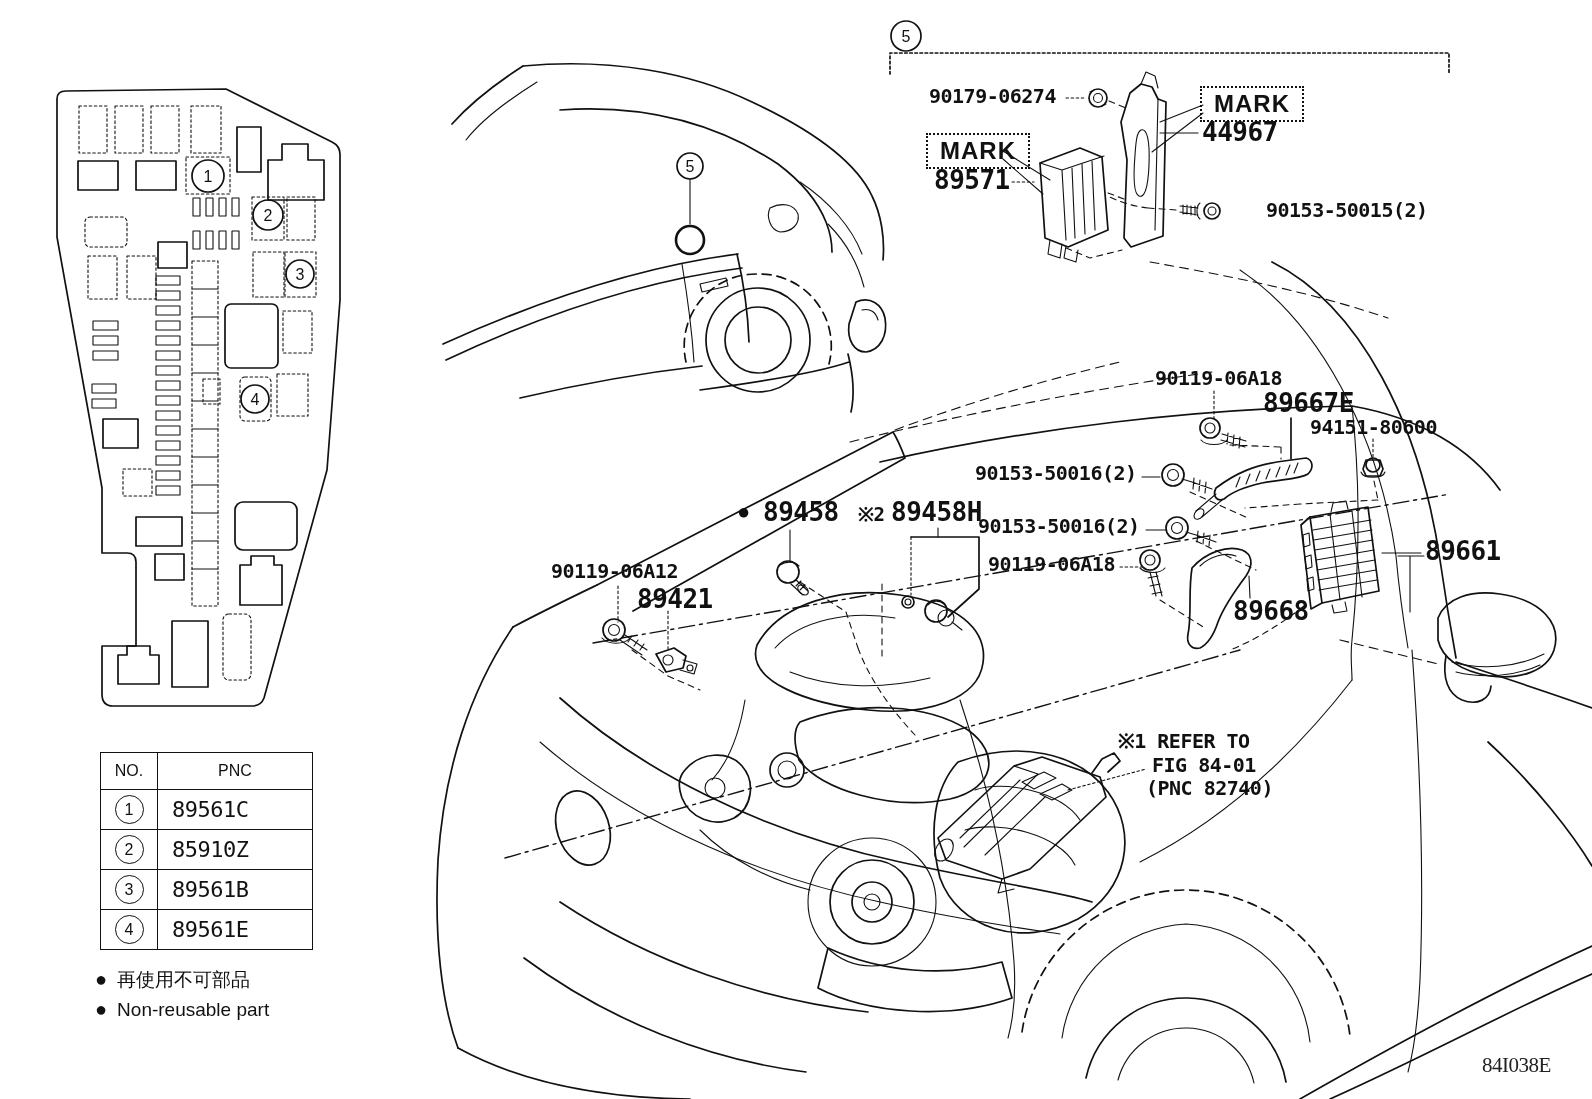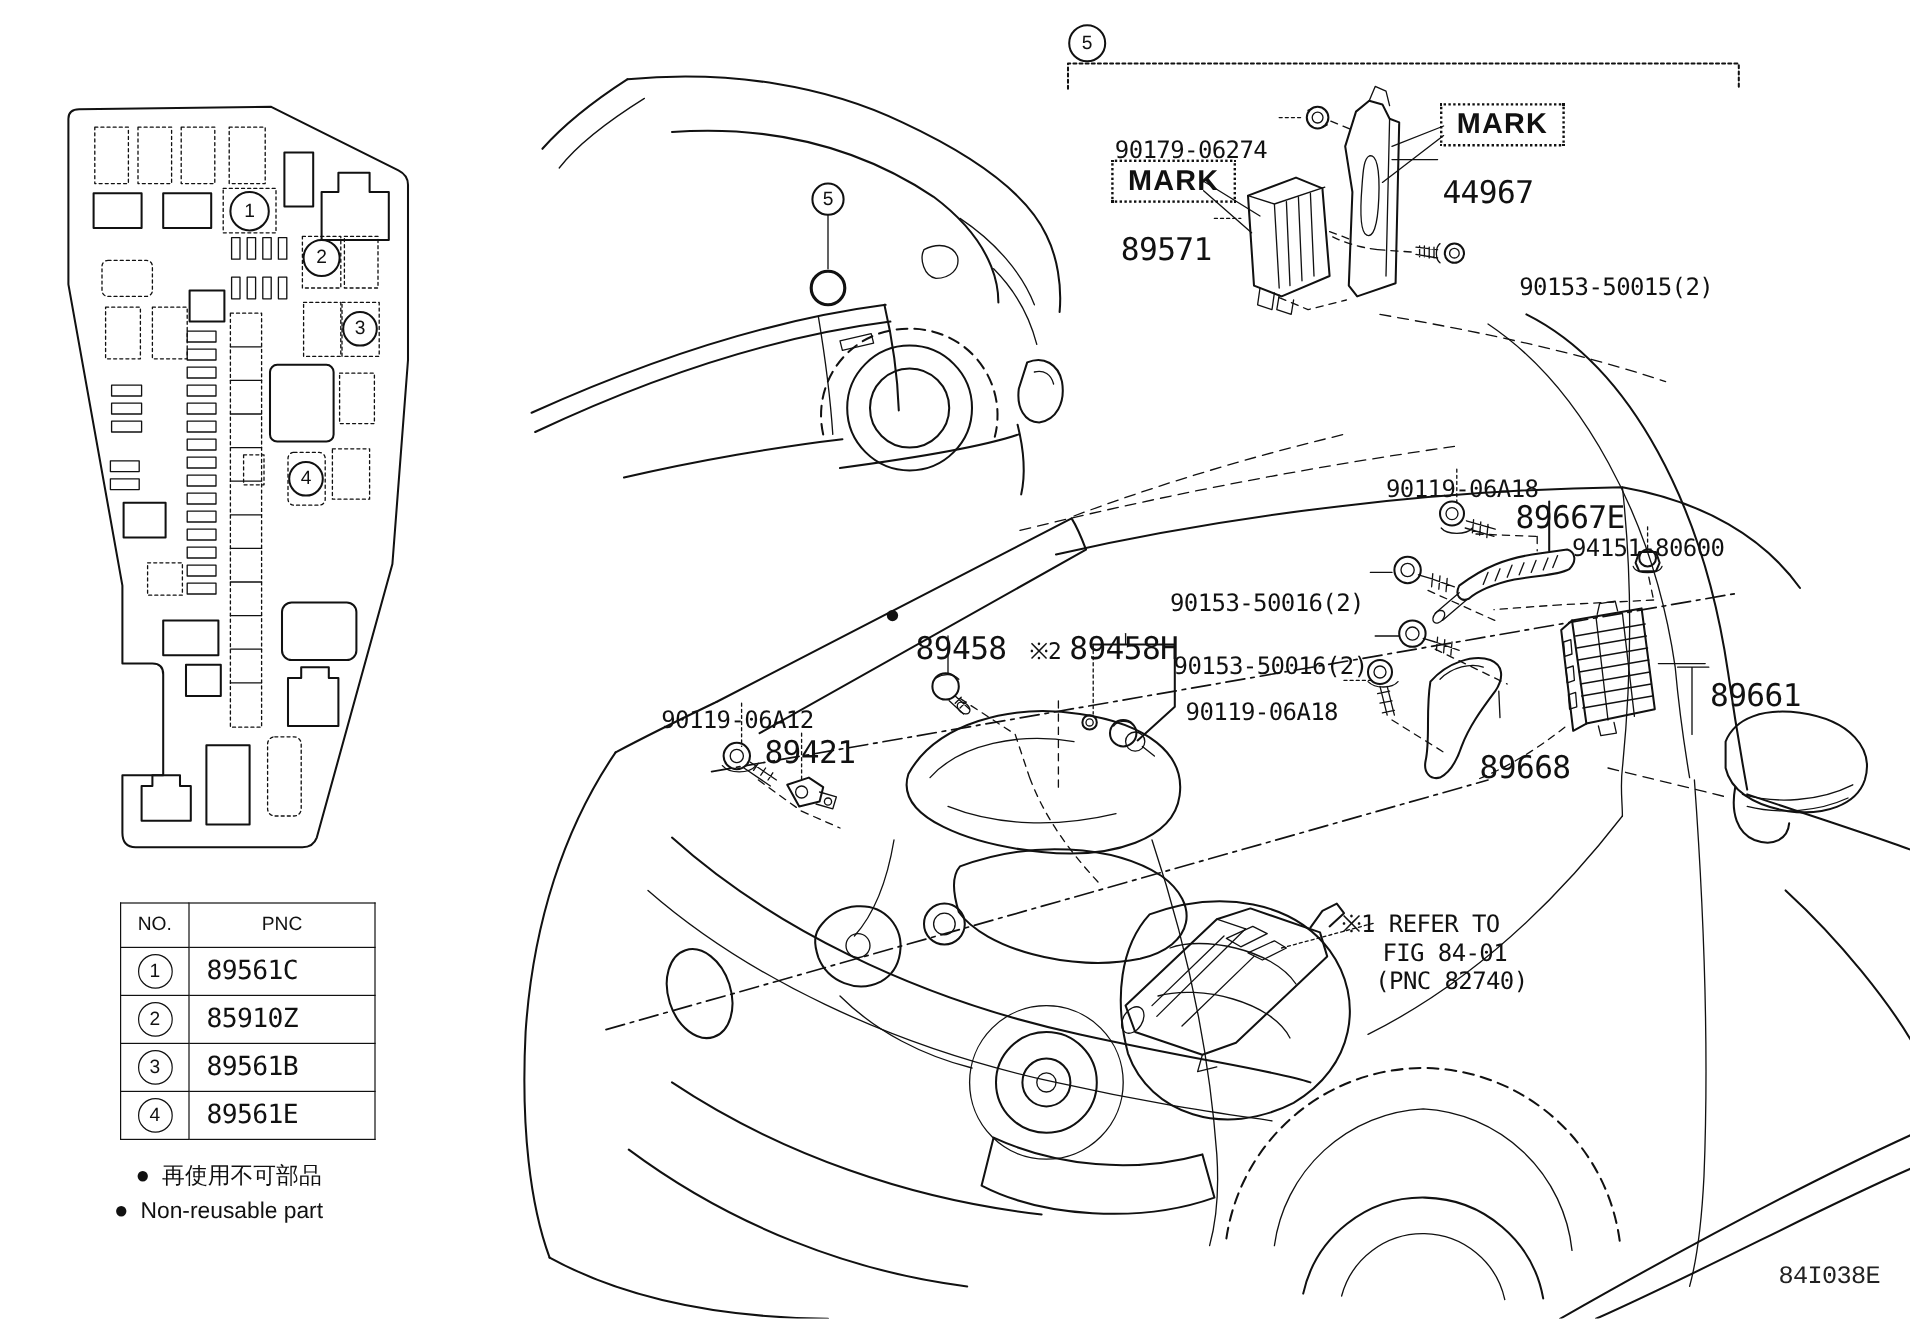--- a/index.html
+++ b/index.html
@@ -9,38 +9,38 @@
   .ln{stroke:#111;fill:none;stroke-width:1.7;stroke-linecap:round;stroke-linejoin:round;}
   .thin{stroke-width:1.1;}
   .bold{stroke-width:2.6;}
   .dot{stroke-dasharray:2.5,2.6;}
   .dsh{stroke-dasharray:9,6;}
   .dsh2{stroke-dasharray:6,5;}
   .dd{stroke-dasharray:16,5,3,5;stroke-width:1.4;}
   .st{font:16px "Liberation Sans",sans-serif;fill:#111;text-anchor:middle;dominant-baseline:central;}
   .title{position:absolute;left:28px;top:18px;font-size:20px;letter-spacing:.6px;font-weight:500;
          border-bottom:2px solid #111;padding:0 6px 5px 0;white-space:nowrap;}
-  .pn{position:absolute;font-family:"DejaVu Sans Mono",monospace;font-weight:400;font-size:20px;
-      letter-spacing:-0.5px;white-space:nowrap;line-height:1;margin-top:29px;}
+  .pn{position:absolute;font-family:"DejaVu Sans Mono",monospace;font-weight:700;font-size:20px;
+      letter-spacing:-0.5px;white-space:nowrap;line-height:1;}
   .pn-lg{font-size:26px;}
   .pn-sm{font-size:19px;}
   .mark-box{position:absolute;border:2.5px dotted #111;padding:2px 12px;font-size:24px;
             letter-spacing:1px;font-weight:700;line-height:1.15;}
   .bullet{position:absolute;font-size:22px;line-height:1;}
   .pnc-table{position:absolute;left:100px;top:752px;border-collapse:collapse;}
   .pnc-table th,.pnc-table td{border:1.7px solid #111;}
   .pnc-table th{font-size:16px;font-weight:400;padding:9px 8px;margin-top:48px;}
   .pnc-table td.no{width:44px;text-align:center;padding:5px 6px;}
   .pnc-table td.pnc{width:132px;font-family:"DejaVu Sans Mono",monospace;font-weight:400;
                     font-size:22px;padding:5px 8px 5px 14px;letter-spacing:-0.5px;}
   .circ{display:inline-flex;width:27px;height:27px;border:1.7px solid #111;border-radius:50%;
         align-items:center;justify-content:center;font-size:16px;}
   .legend-line{position:absolute;font-size:19px;white-space:nowrap;}
   .legend-line .b{margin-right:10px;font-size:20px;}
-  .code{position:absolute;left:1482px;top:1053px;font-family:Liberation Mono, monospace;
+  .code{position:absolute;left:1482px;top:1053px;font-family:Liberation Serif, serif;
         font-size:21px;color:#222;letter-spacing:-0.5px;}
 </style>
 </head>
 <body>
 
 <div class="canvas">
 
 <svg class="art" width="1592" height="1099" viewBox="0 0 1592 1099">
 
   <g>
@@ -385,21 +385,21 @@
       <td class="no"><span class="circ">3</span></td>
       <td class="pnc">89561B</td>
     </tr>
     <tr>
       <td class="no"><span class="circ">4</span></td>
       <td class="pnc">89561E</td>
     </tr>
   </tbody>
     </table>
 
-  <div class="legend-line" style="left:113px;top:967px;">
+  <div class="legend-line" style="left:95px;top:967px;">
     <span class="b">●</span><span>再使用不可部品</span>
   </div>
   <div class="legend-line" style="left:95px;top:998px;">
     <span class="b">●</span><span>Non-reusable part</span>
   </div>
 
   <div class="code">84I038E</div>
 </div>
 
 </body></html>

